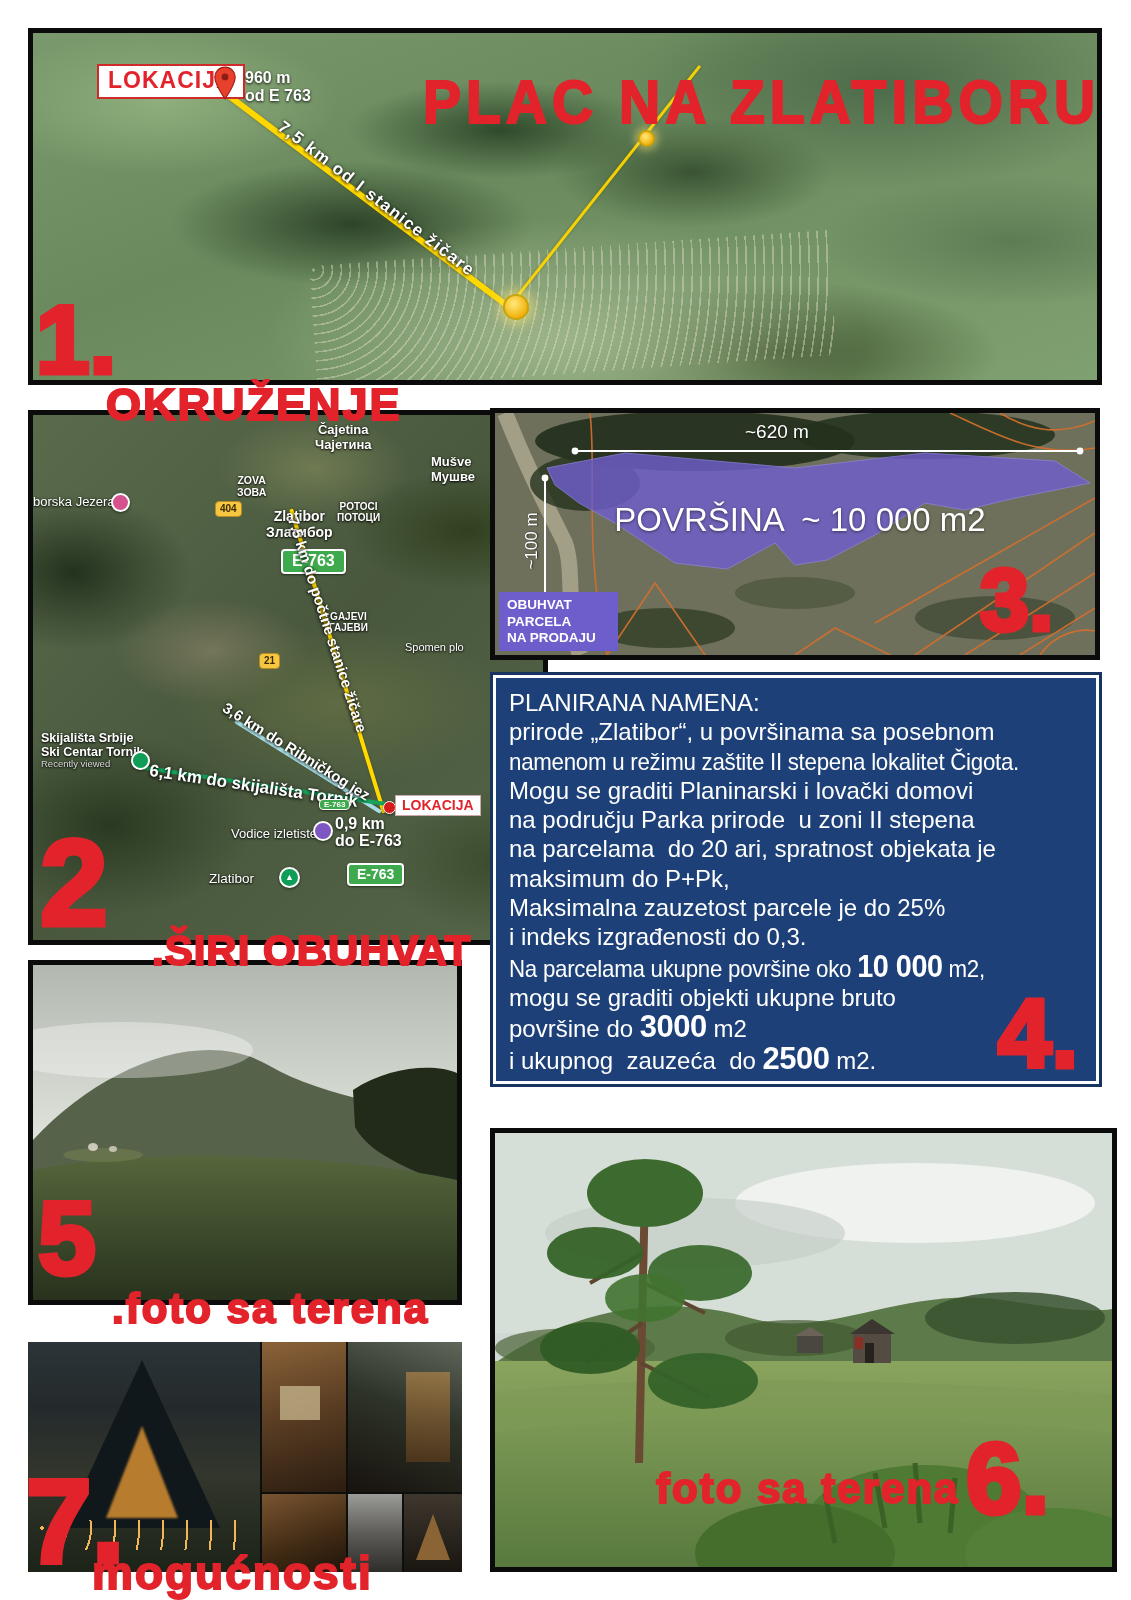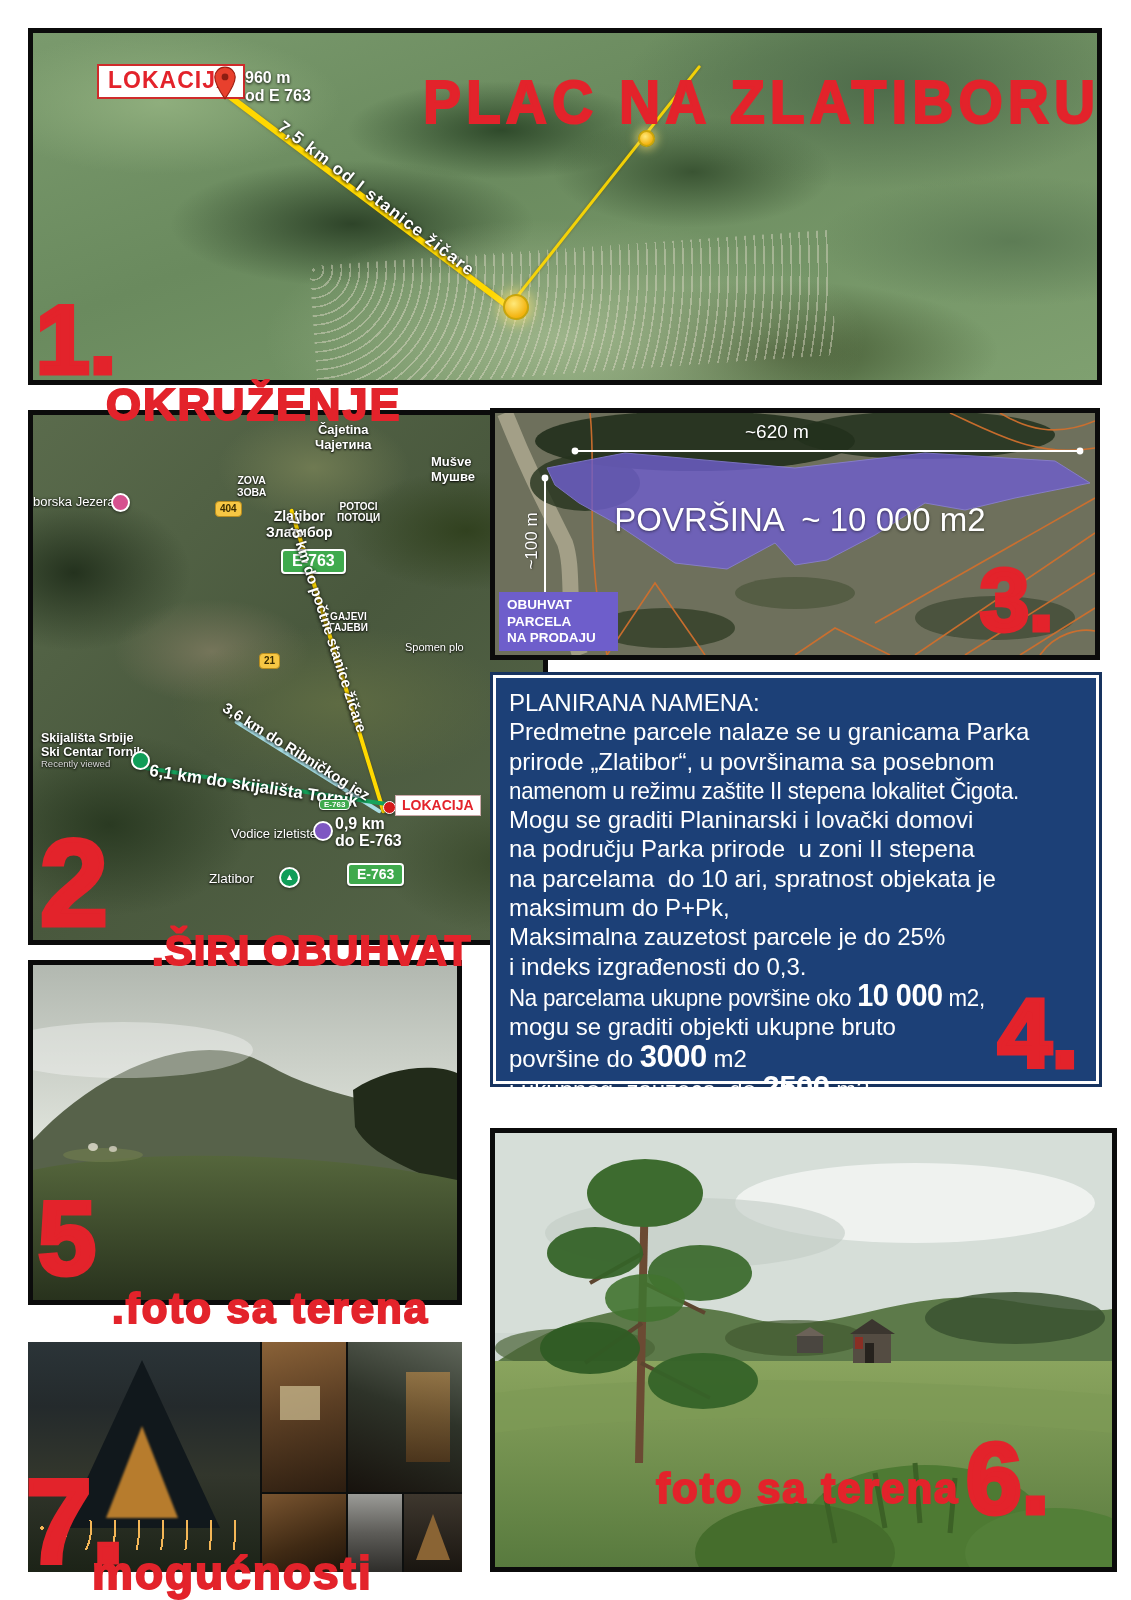--- a/index.html
+++ b/index.html
@@ -312,26 +312,25 @@
     <div class="p-legend">
       <div>OBUHVAT</div>
       <div>PARCELA</div>
       <div>NA PRODAJU</div>
     </div>
   </section>
 
   <section class="infobox">
     <div class="info-lines">
         <div class="info-line"><span class="">PLANIRANA NAMENA:</span></div>
-        <div class="info-line"><span class="">Predmetne parcele nalaze se u granicama Parka</span></div>
         <div class="info-line"><span class="">prirode „Zlatibor“, u površinama sa posebnom</span></div>
         <div class="info-line cond"><span class="">namenom u režimu zaštite II stepena lokalitet Čigota.</span></div>
         <div class="info-line"><span class="">Mogu se graditi </span><span class="b">Planinarski i lovački domovi</span></div>
         <div class="info-line"><span class="">na području Parka prirode  u zoni II stepena</span></div>
-        <div class="info-line"><span class="">na parcelama  do 10 ari, spratnost objekata je</span></div>
+        <div class="info-line"><span class="">na parcelama  do 20 ari, spratnost objekata je</span></div>
         <div class="info-line"><span class="b">maksimum do P+Pk,</span></div>
         <div class="info-line"><span class="">Maksimalna zauzetost parcele je </span><span class="b">do 25%</span></div>
         <div class="info-line"><span class="">i indeks izgrađenosti </span><span class="b">do 0,3.</span></div>
         <div class="info-line cond"><span class="">Na parcelama ukupne površine oko </span><span class="b big">10 000</span><span class=""> m2,</span></div>
         <div class="info-line"><span class="">mogu se graditi objekti ukupne bruto</span></div>
         <div class="info-line"><span class="">površine do </span><span class="b big">3000</span><span class=""> m2</span></div>
         <div class="info-line"><span class="">i ukupnog  zauzeća  do </span><span class="b big">2500</span><span class=""> m2.</span></div>
       </div>
   </section>
 

